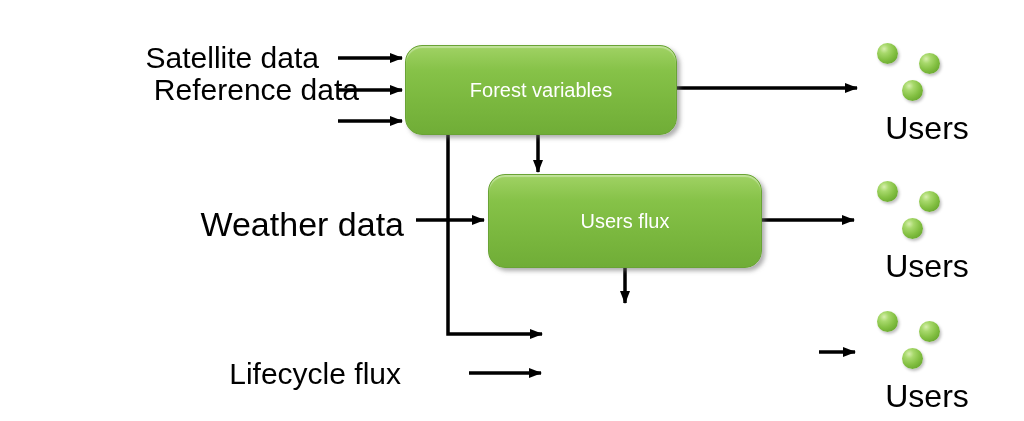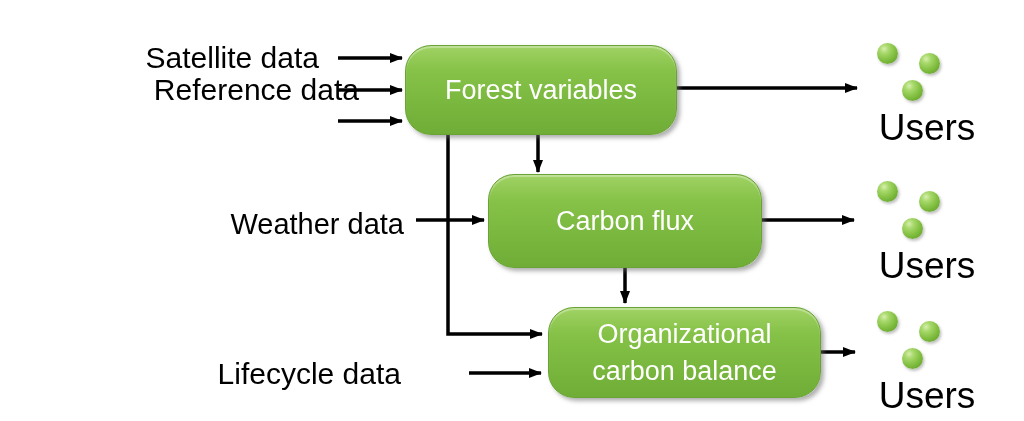--- a/index.html
+++ b/index.html
@@ -6,47 +6,47 @@
   .canvas{
     position:relative;width:1024px;height:421px;background:#ffffff;
     font-family:"Liberation Sans","DejaVu Sans",sans-serif;overflow:hidden;margin-left:31px;
   }
   .edges{position:absolute;left:0;top:0;width:1024px;height:421px;z-index:1;}
   .edge{stroke:#000;stroke-width:3.5;fill:none;}
   .label{
     position:absolute;z-index:2;color:#000;font-size:30px;line-height:34px;
     white-space:nowrap;text-align:right;
   }
-  .label.weather{font-size:29px;line-height:38px;}
+  .label.weather{font-size:34px;line-height:38px;}
   .node{
-    position:absolute;z-index:3;border-radius:26px;color:#fff;
+    position:absolute;z-index:3;border-radius:17px;color:#fff;
     background:linear-gradient(180deg,#a0d264 0%,#86c248 28%,#7bb83f 62%,#70ad37 100%);
     border:1px solid #69a335;
     box-shadow:3px 3px 4px rgba(110,110,110,.55), inset 0 2px 1px rgba(255,255,255,.35);
     display:flex;flex-direction:column;align-items:center;justify-content:center;
-    font-size:27px;line-height:37px;text-align:center;
+    font-size:20px;line-height:37px;text-align:center;
   }
   .node-forest{left:374px;top:45px;width:270px;height:88px;}
   .node-carbon{left:457px;top:174px;width:272px;height:92px;}
   .node-org{left:517px;top:307px;width:271px;height:89px;}
   .users-cluster{position:absolute;width:100px;height:105px;z-index:2;}
   .uc1{left:846px;top:43px;}
   .uc2{left:846px;top:181px;}
   .uc3{left:846px;top:311px;}
   .dot{
     position:absolute;width:21px;height:21px;border-radius:50%;
     background:radial-gradient(circle at 34% 28%, #d7efae 0%, #a8d96c 22%, #82bf41 55%, #68a72f 82%, #5f9c2b 100%);
     box-shadow:1.5px 2px 3px rgba(0,0,0,.25);
   }
   .dot.d1{left:0px;top:0px;}
   .dot.d2{left:42px;top:10px;}
   .dot.d3{left:25px;top:37px;}
   .users-label{
     position:absolute;left:0;top:68px;width:100%;text-align:center;
-    color:#000;font-size:37px;line-height:34px;
+    color:#000;font-size:32px;line-height:34px;
   }
 </style>
 </head>
 <body>
 
 <div class="canvas">
 
   <svg class="edges" viewBox="0 0 1024 421">
     <defs>
       <marker id="ah" markerUnits="userSpaceOnUse" markerWidth="14" markerHeight="11" refX="12" refY="5" orient="auto">
@@ -62,34 +62,30 @@
     <line class="edge" x1="385" y1="220" x2="453" y2="220" marker-end="url(#ah)"></line>
     <line class="edge" x1="729" y1="220" x2="823" y2="220" marker-end="url(#ah)"></line>
     <line class="edge" x1="594" y1="266" x2="594" y2="303" marker-end="url(#ah)"></line>
     <line class="edge" x1="438" y1="373" x2="510" y2="373" marker-end="url(#ah)"></line>
     <line class="edge" x1="788" y1="352" x2="824" y2="352" marker-end="url(#ah)"></line>
   </svg>
 
   <div class="label" style="right:736px;top:41px;">Satellite data</div>
   <div class="label" style="right:696px;top:73px;">Reference data</div>
   <div class="label weather" style="right:651px;top:205px;">Weather data</div>
-  <div class="label" style="right:654px;top:357px;">Lifecycle data</div>
+  <div class="label" style="right:654px;top:357px;">Lifecycle flux</div>
 
   <div class="node node-forest">
     <span>Forest variables</span>
   </div>
 
   <div class="node node-carbon">
-    <span>Carbon flux</span>
+    <span>Users flux</span>
   </div>
 
-  <div class="node node-org">
-    <span>Organizational</span>
-    <span>carbon balance</span>
-  </div>
 
   <div class="users-cluster uc1">
     <span class="dot d1"></span>
     <span class="dot d2"></span>
     <span class="dot d3"></span>
     <div class="users-label">Users</div>
   </div>
 
   <div class="users-cluster uc2">
     <span class="dot d1"></span>

